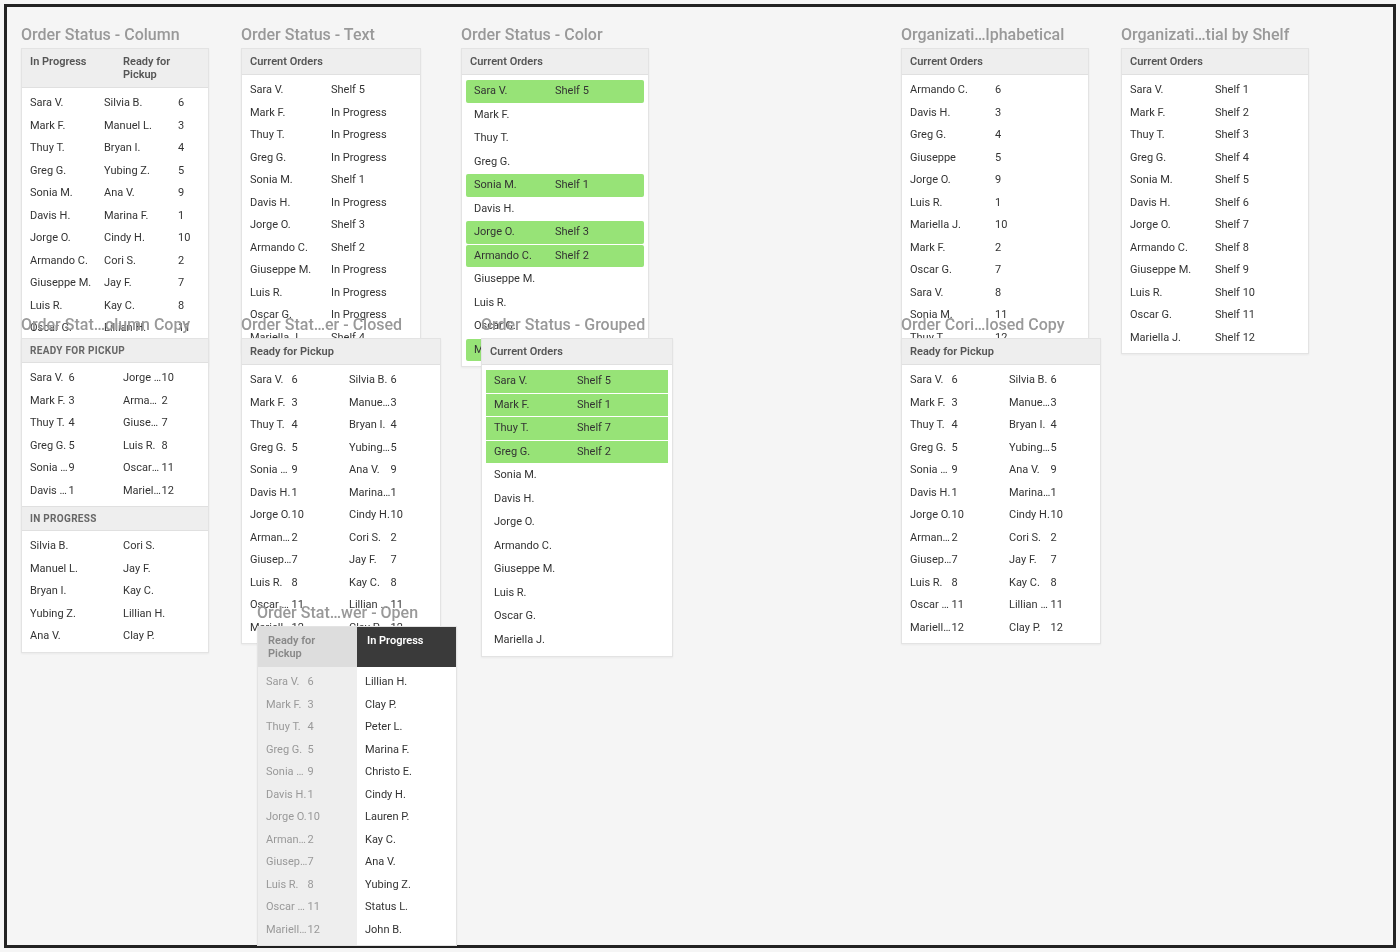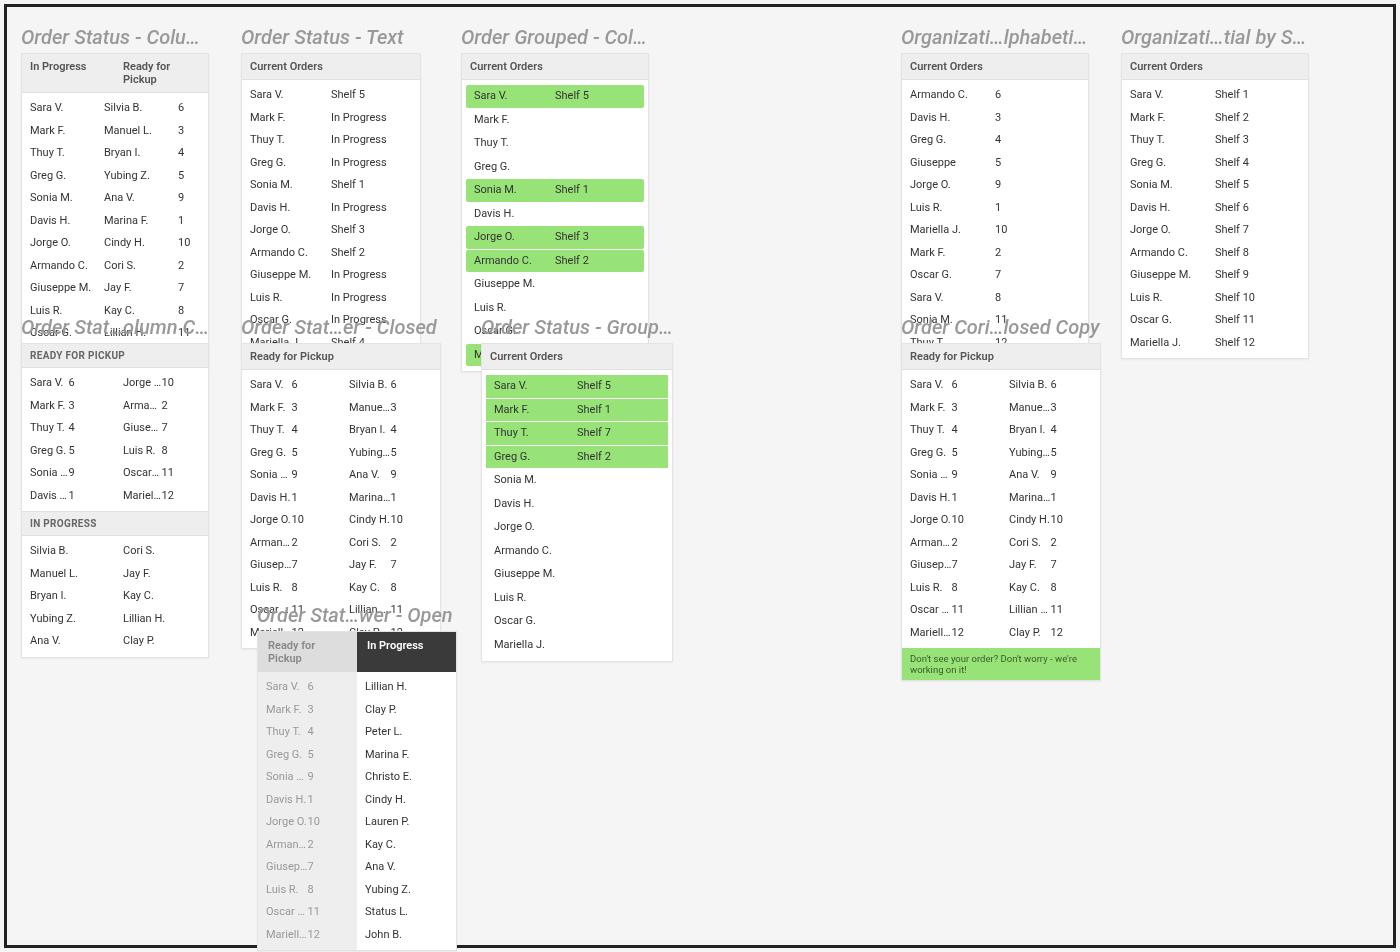--- a/index.html
+++ b/index.html
@@ -17,27 +17,26 @@
   .canvas {
     position: relative;
     width: 1360px;
     height: 900px;
   }
   .artboard {
     position: absolute;
   }
   .ab-title {
     color: #999;
-    font-size: 20px;
+    font-size: 16px;
     font-weight: 500;
     margin-bottom: 4px;
     white-space: nowrap;
     overflow: hidden;
     text-overflow: ellipsis;
-    font-style: italic;
   }
   .card {
     background: #fff;
     border: 1px solid #e3e3e3;
     box-shadow: 0 1px 2px rgba(0,0,0,0.05);
   }
   .hdr {
     background: #eeeeee;
     border-bottom: 1px solid #e0e0e0;
     font-size: 11px;
@@ -217,21 +216,21 @@
             </div>
             <div class="row">
               <span class="c1">Mariella J.</span>
               <span class="c2">Shelf 4</span>
             </div>
           </div>
   </div>
 </div>
 
 <div class="artboard" style="left:440px; top:0px; width:188px;">
-  <div class="ab-title">Order Grouped - Color</div>
+  <div class="ab-title">Order Status - Color</div>
   <div class="card">
     <div class="hdr">Current Orders</div>
     <div class="body" id="color-body" style="padding:4px;">
             <div class="row hl" style="border-radius: 2px; margin: 1px 0px;">
               <span class="c1">Sara V.</span>
               <span class="c2">Shelf 5</span>
             </div>
             <div class="row" style="border-radius: 2px; margin: 1px 0px;">
               <span class="c1">Mark F.</span>
               <span class="c2"></span>
@@ -757,21 +756,20 @@
               <div class="row">
                 <span class="c1">Lillian H.</span>
                 <span class="c2">11</span>
               </div>
               <div class="row">
                 <span class="c1">Clay P.</span>
                 <span class="c2">12</span>
               </div>
             </div>
           </div>
-    <div class="notice">Don't see your order? Don't worry - we're working on it!</div>
   </div>
 </div>
 
 <div class="artboard" style="left:220px; top:578px; width:200px;margin-left:16px;">
   <div class="ab-title">Order Stat…wer - Open</div>
   <div class="card">
     <div class="drawer-tabs">
       <div class="tab-inactive">Ready for Pickup</div>
       <div class="tab-active">In Progress</div>
     </div>

